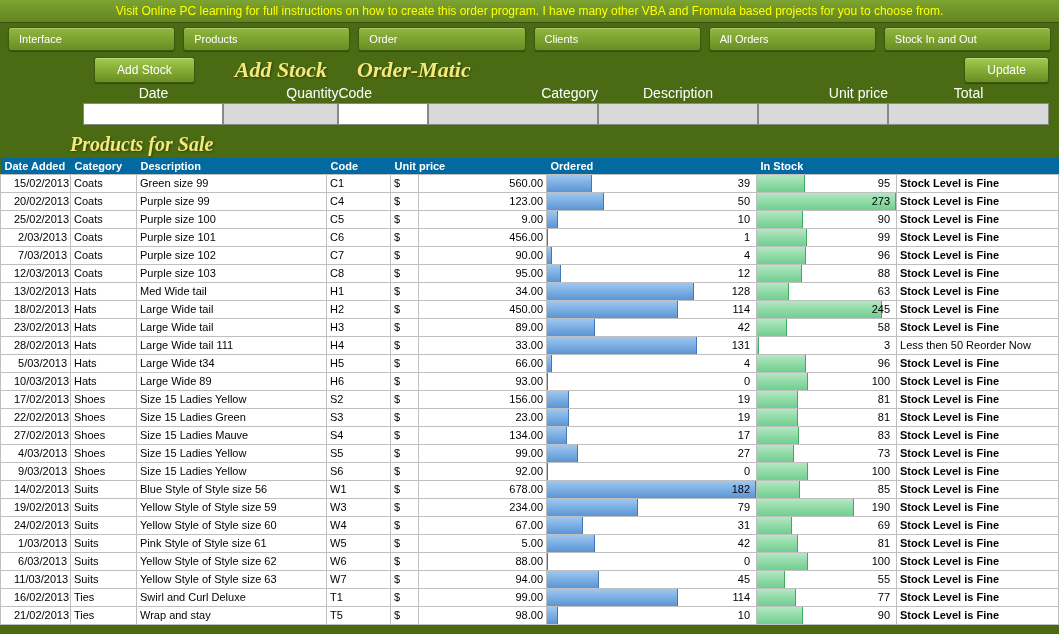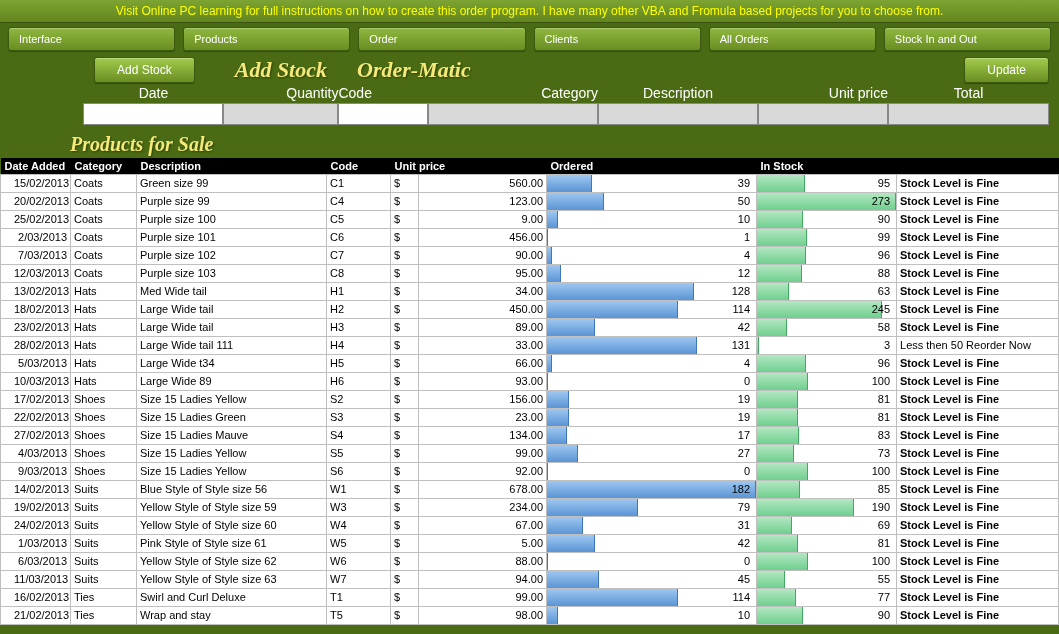--- a/index.html
+++ b/index.html
@@ -89,21 +89,21 @@
     text-shadow: 1px 1px 2px #2d420a;
     padding: 4px 0 2px 70px;
   }
   table.grid {
     border-collapse: collapse;
     width: 100%;
     table-layout: fixed;
     font-size: 11px;
   }
   table.grid th {
-    background: #000000;
+    background: #0369a1;
     color: #fff;
     font-weight: bold;
     text-align: left;
     padding: 2px 4px;
     border: none;
   }
   table.grid td {
     background: #fff;
     border: 1px solid #bfbfbf;
     padding: 1px 3px;

